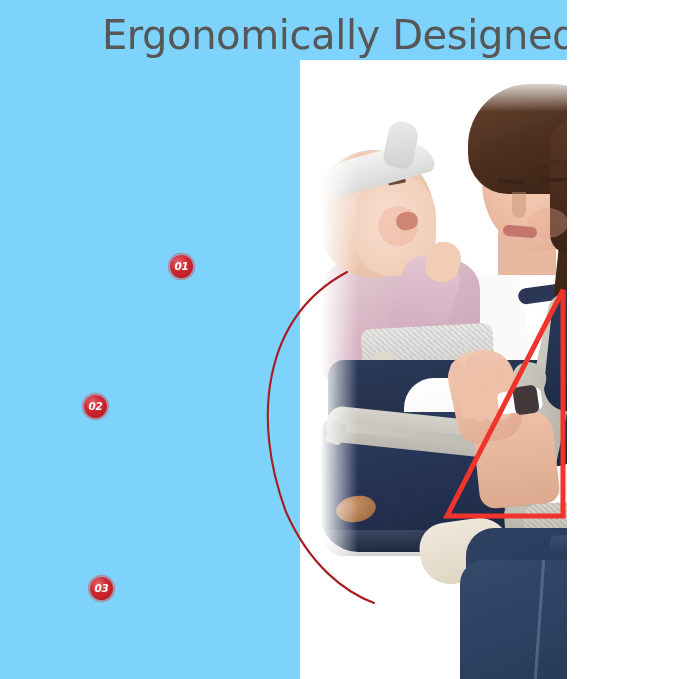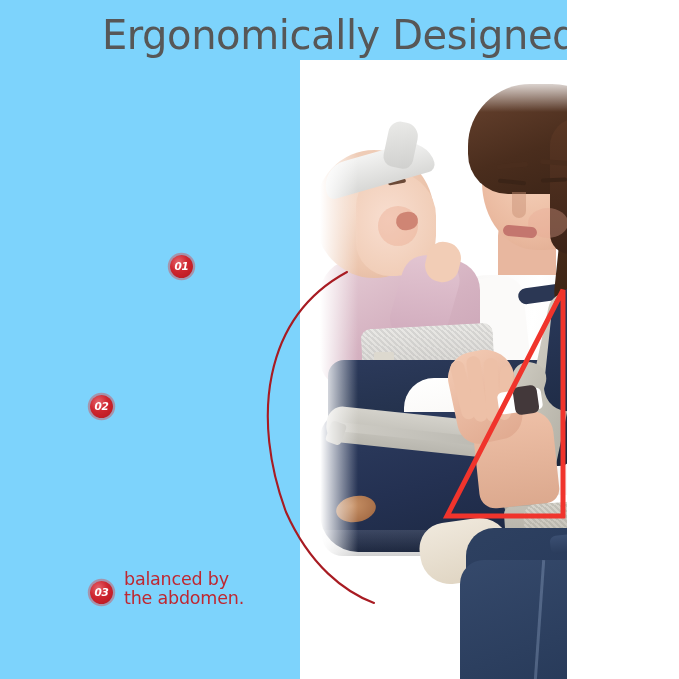--- a/index.html
+++ b/index.html
@@ -36,21 +36,21 @@
   }
   .badge span{
     color:#ffffff;font-size:10.5px;font-weight:700;font-style:italic;
     letter-spacing:-0.3px;line-height:1;
   }
   .callout-text{
     margin-left:11px;color:#bf2730;font-size:17.5px;line-height:1.08;
     font-weight:400;white-space:pre-line;letter-spacing:-0.2px;
   }
   #callout-1{left:170px;top:248px;}
-  #callout-2{left:84px;top:388px;margin-left:6px;}
+  #callout-2{left:84px;top:388px;}
   #callout-3{left:90px;top:570px;}
 
   
   #overlay{position:absolute;left:0;top:0;width:679px;height:679px;pointer-events:none;}
 
   
   #photo{position:absolute;left:300px;top:60px;width:379px;height:619px;overflow:hidden;}
 
   .sh{position:absolute;}
 
@@ -333,17 +333,15 @@
   <div class="callout" id="callout-2">
     <div class="badge">
       <span>02</span>
     </div>
   </div>
 
   <div class="callout" id="callout-3">
     <div class="badge">
       <span>03</span>
     </div>
-    <div class="callout-text">balanced by
-the abdomen.</div>
   </div>
 
 </div>
 
 </body></html>

